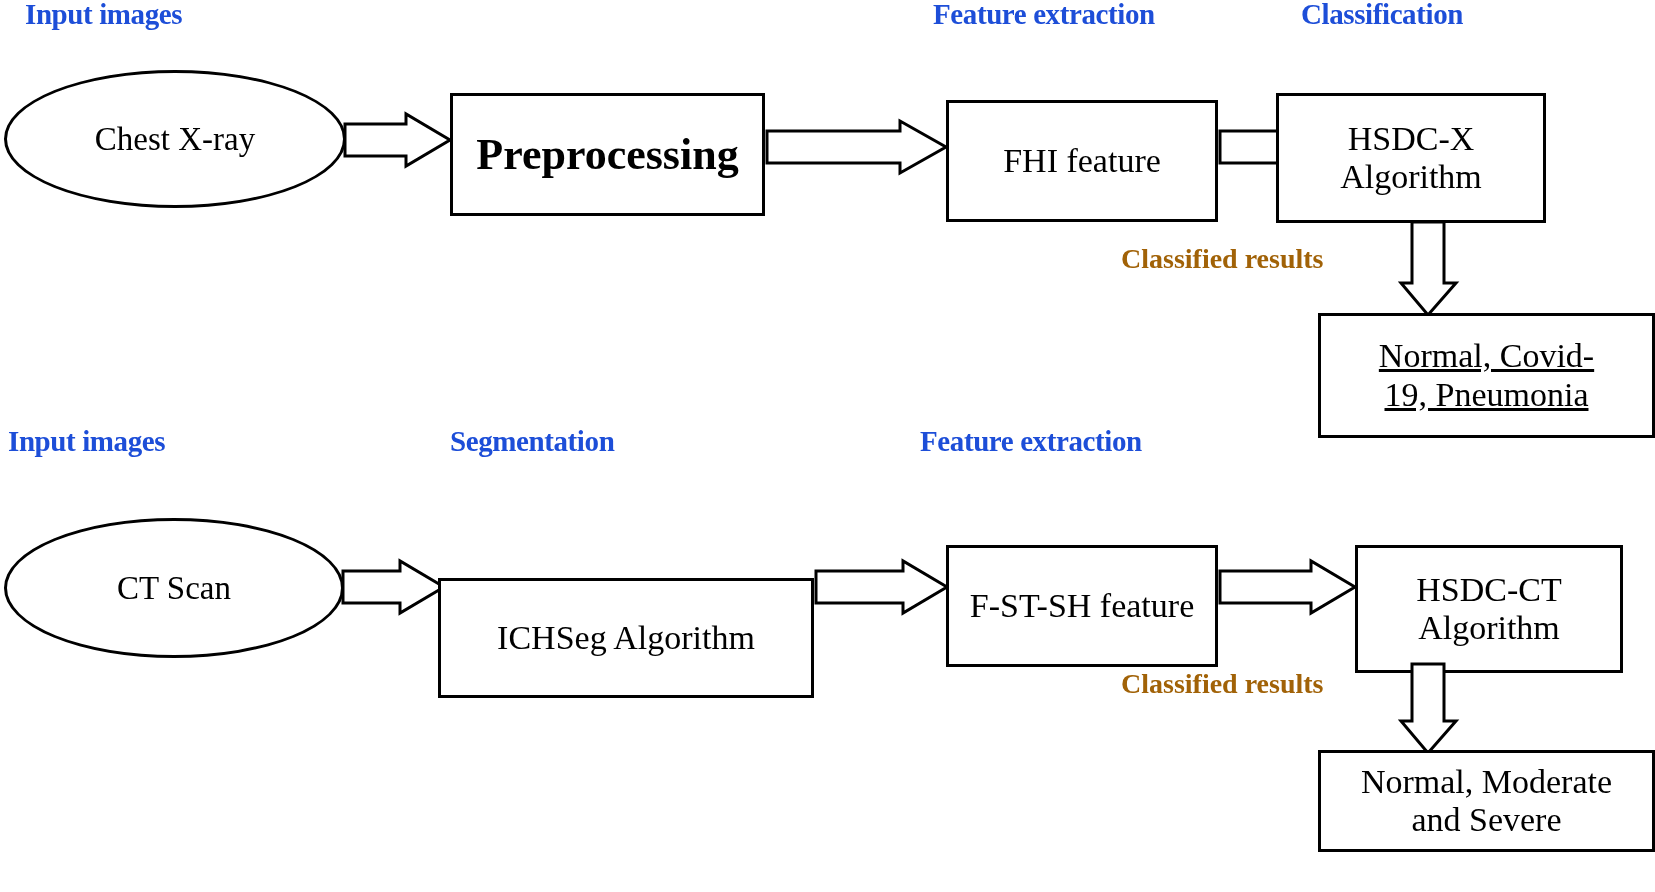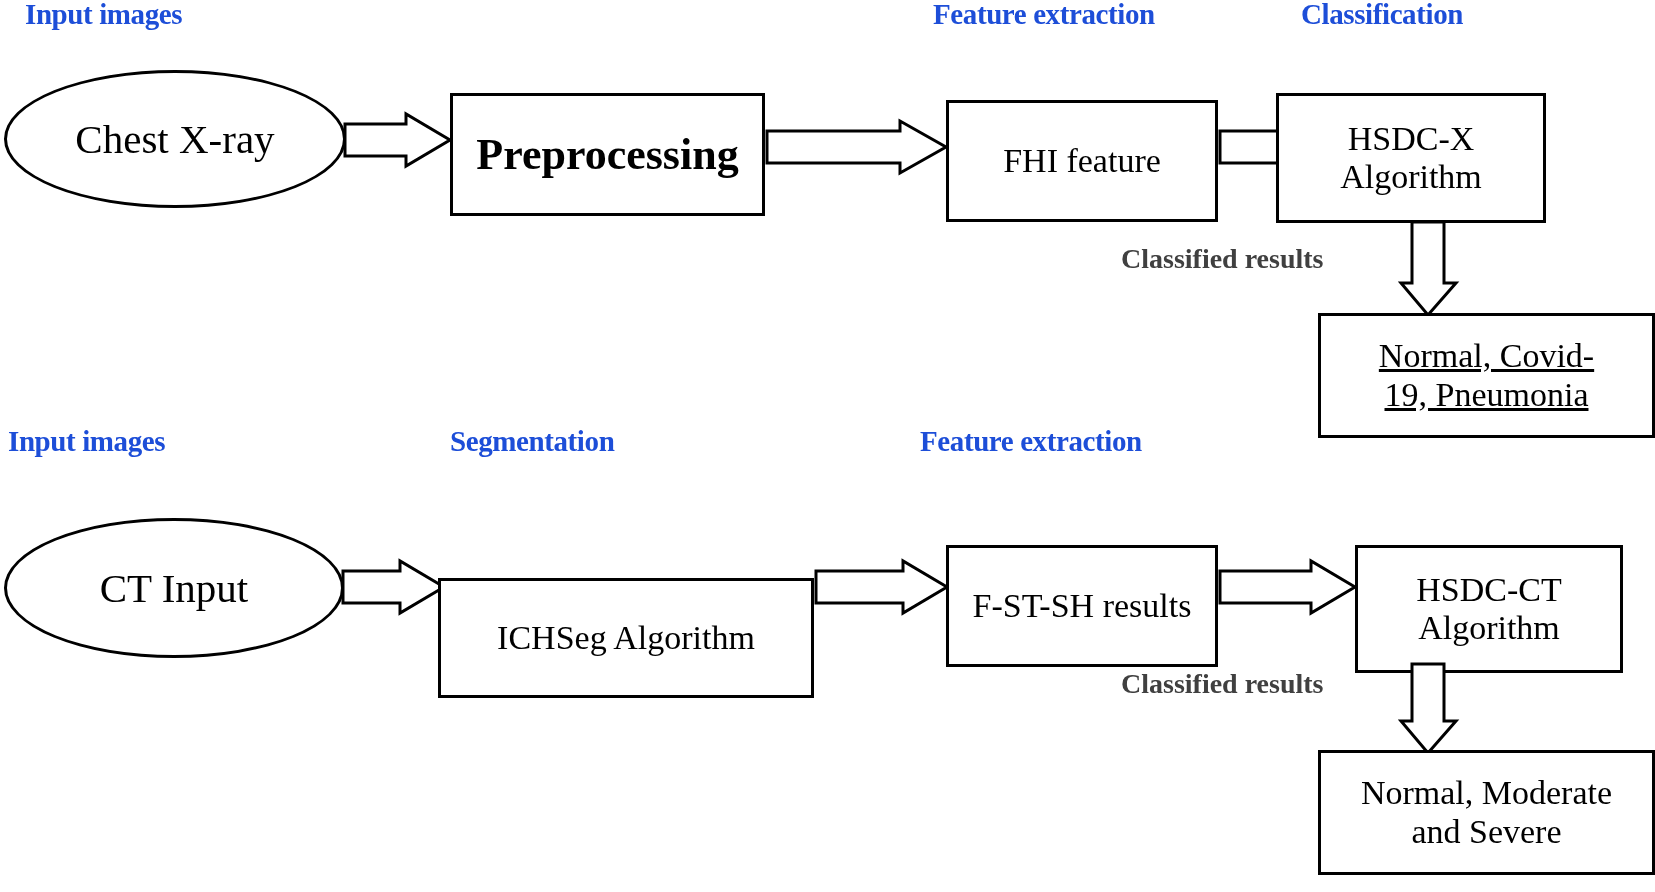--- a/index.html
+++ b/index.html
@@ -23,21 +23,21 @@
     color: #1d4ed8;
     white-space: nowrap;
     letter-spacing: -0.4px;
     line-height: 1;
   }
   .edge-label {
     position: absolute;
     font-family: "Liberation Serif", "DejaVu Serif", serif;
     font-weight: bold;
     font-size: 28px;
-    color: #404040;
+    color: #a16207;
     white-space: nowrap;
     line-height: 1;
   }
   .node-box {
     position: absolute;
     border: 3px solid #000000;
     background: #ffffff;
     box-sizing: border-box;
     display: flex;
     align-items: center;
@@ -64,21 +64,21 @@
     border-radius: 50%;
     background: #ffffff;
     box-sizing: border-box;
     display: flex;
     align-items: center;
     justify-content: center;
   }
   .ellipse-node .node-text {
     font-family: "Liberation Serif", "DejaVu Serif", serif;
     font-weight: normal;
-    font-size: 41px;
+    font-size: 33px;
     color: #000000;
   }
   .arrow-svg {
     position: absolute;
     overflow: visible;
   }
   .arrow-svg polygon {
     fill: #ffffff;
     stroke: #000000;
     stroke-width: 3;
@@ -136,52 +136,52 @@
 19, Pneumonia</span>
   </div>
 
   <div class="stage-label" style="left:8px; top:427px;">Input images</div>
 
   <div class="stage-label" style="left:450px; top:427px;">Segmentation</div>
 
   <div class="stage-label" style="left:920px; top:427px;">Feature extraction</div>
 
   <div class="ellipse-node" style="left:4px; top:518px; width:340px; height:140px;">
-    <span class="node-text">CT Input</span>
+    <span class="node-text">CT Scan</span>
   </div>
 
   <svg class="arrow-svg" style="left:342px; top:560px;" width="105" height="56">
     <polygon points="1,11 58,11 58,1 102,27 58,53 58,43 1,43"></polygon>
   </svg>
 
   <div class="node-box" style="left:438px; top:545px; width:376px; height:120px;margin-top:33px;">
     <span class="node-text serif-plain">ICHSeg Algorithm</span>
   </div>
 
   <svg class="arrow-svg" style="left:815px; top:560px;" width="135" height="56">
     <polygon points="1,11 88,11 88,1 132,27 88,53 88,43 1,43"></polygon>
   </svg>
 
   <div class="node-box" style="left:946px; top:545px; width:272px; height:122px;">
-    <span class="node-text serif-plain">F-ST-SH results</span>
+    <span class="node-text serif-plain">F-ST-SH feature</span>
   </div>
 
   <svg class="arrow-svg" style="left:1219px; top:560px;" width="140" height="56">
     <polygon points="1,11 92,11 92,1 136,27 92,53 92,43 1,43"></polygon>
   </svg>
 
   <div class="node-box" style="left:1355px; top:545px; width:268px; height:128px;">
     <span class="node-text serif-plain" style="white-space: pre-line;">HSDC-CT
 Algorithm</span>
   </div>
 
   <div class="edge-label" style="left:1121px; top:670px;">Classified results</div>
 
   <svg class="arrow-svg" style="left:1400px; top:663px;" width="66" height="92">
     <polygon points="12,1 44,1 44,58 56,58 28,90 1,58 12,58"></polygon>
   </svg>
 
-  <div class="node-box" style="left:1318px; top:750px; width:337px; height:125px;">
+  <div class="node-box" style="left:1318px; top:750px; width:337px; height:102px;">
     <span class="node-text serif-plain" style="white-space: pre-line;">Normal, Moderate
 and Severe</span>
   </div>
 
 </div>
 
 </body></html>

